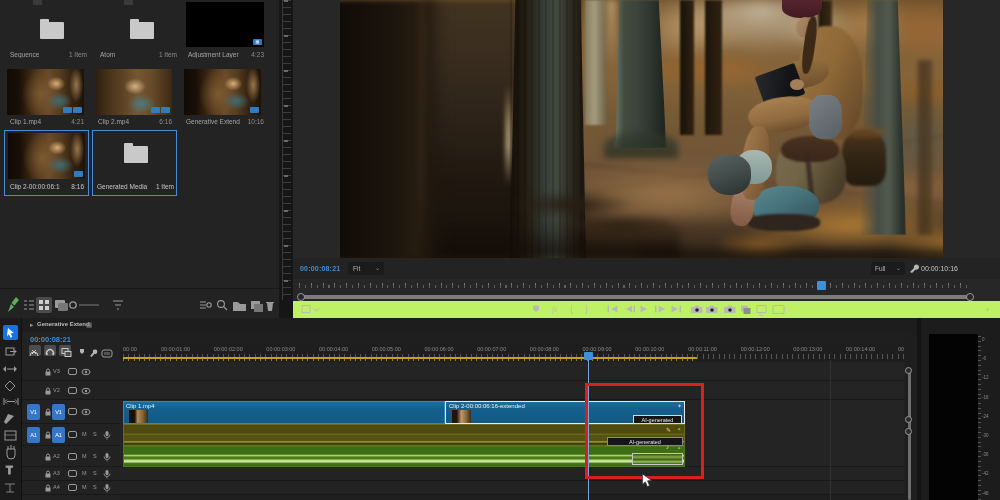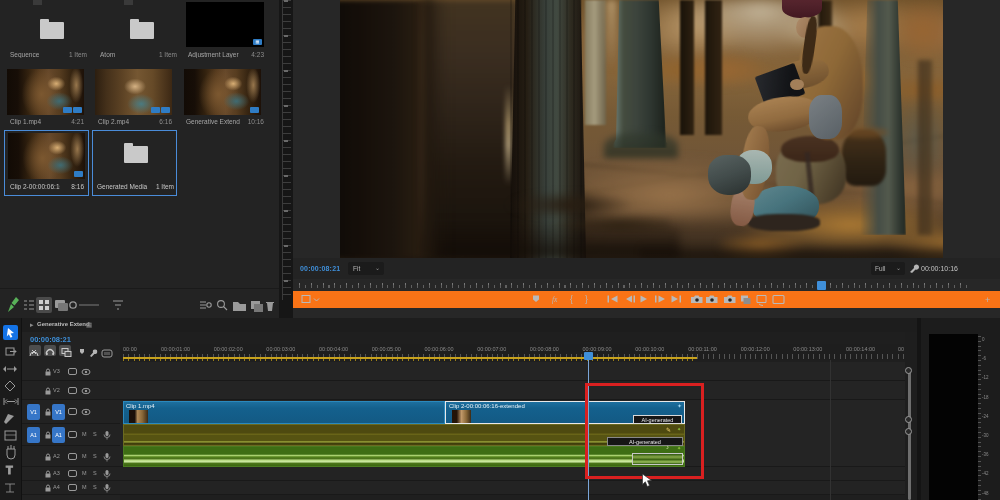--- a/index.html
+++ b/index.html
@@ -283,21 +283,21 @@
         repeating-linear-gradient(90deg,#606060 0,#606060 1px,rgba(0,0,0,0) 1px,rgba(0,0,0,0) 5.9px);"></div>
       <div class="abs" style="left:524px;top:2px;width:9px;height:9px;background:#3f8fd9;border-radius:1px;"></div>
     </div>
 
     <div class="abs" style="left:0;top:292px;width:707px;height:9px;">
       <div class="abs" style="left:8px;top:2.5px;width:668px;height:4px;background:#7c7c7c;border-radius:2px;"></div>
       <div class="abs" style="left:4px;top:0.5px;width:8px;height:8px;background:#272727;border:1.5px solid #9a9a9a;border-radius:50%;"></div>
       <div class="abs" style="left:673px;top:0.5px;width:8px;height:8px;background:#272727;border:1.5px solid #9a9a9a;border-radius:50%;"></div>
     </div>
 
-    <div class="abs" style="left:0;top:291px;width:707px;height:17px;background:#f97316;text-align:center;">
+    <div class="abs" style="left:0;top:301px;width:707px;height:17px;background:#bef264;text-align:center;">
       <svg width="707" height="17" style="position:absolute;left:0;top:0;">
         <g fill="none" stroke="#b9b9b9" stroke-width="1">
           <rect x="9" y="4.5" width="8" height="7"></rect>
           <path d="M21 7.5 l2.5 2.5 l2.5 -2.5"></path>
         </g>
         <g fill="#b9b9b9">
           <path d="M240 4.5 h6 v4 l-3 2.5 l-3 -2.5 z"></path>
           <text x="259" y="10.5" font-size="7.5" font-style="italic" font-family="Liberation Serif">fx</text>
           <text x="277" y="11" font-size="8.5">{</text>
           <text x="292" y="11" font-size="8.5">}</text>

